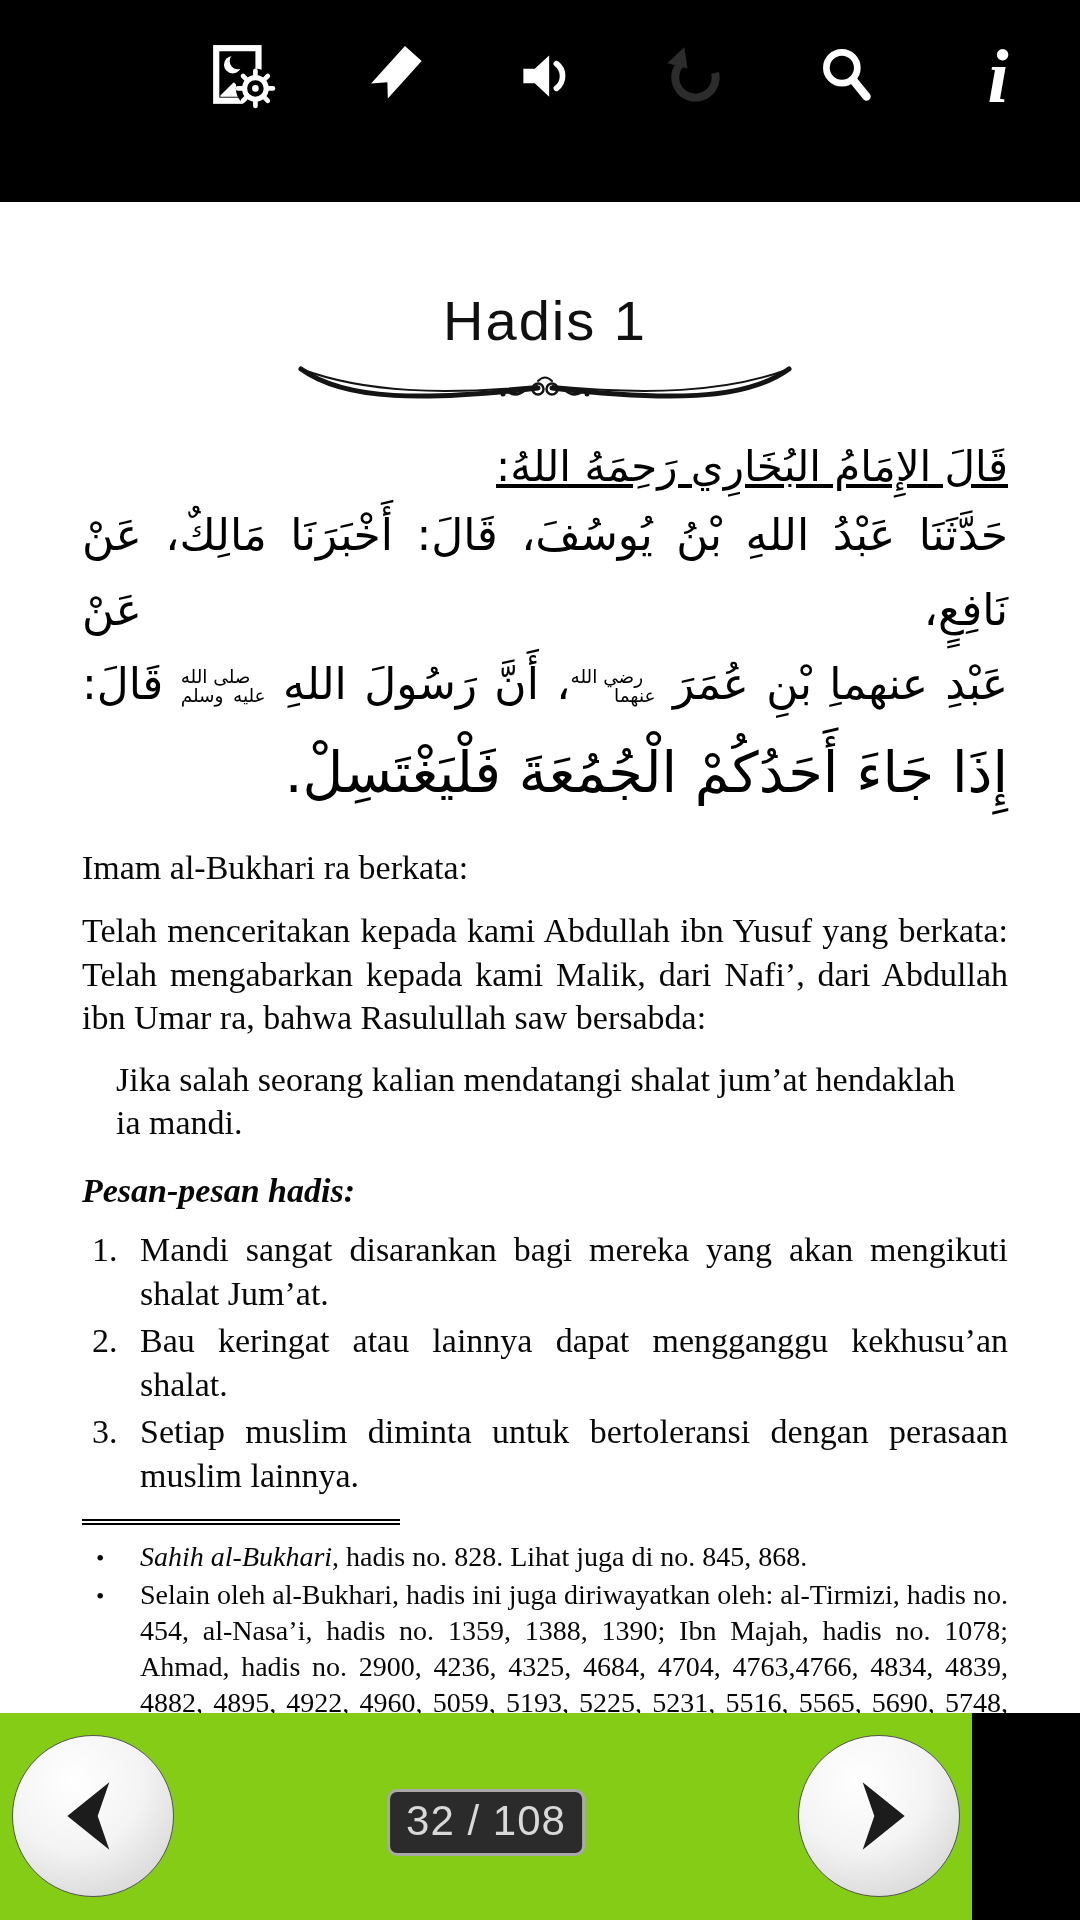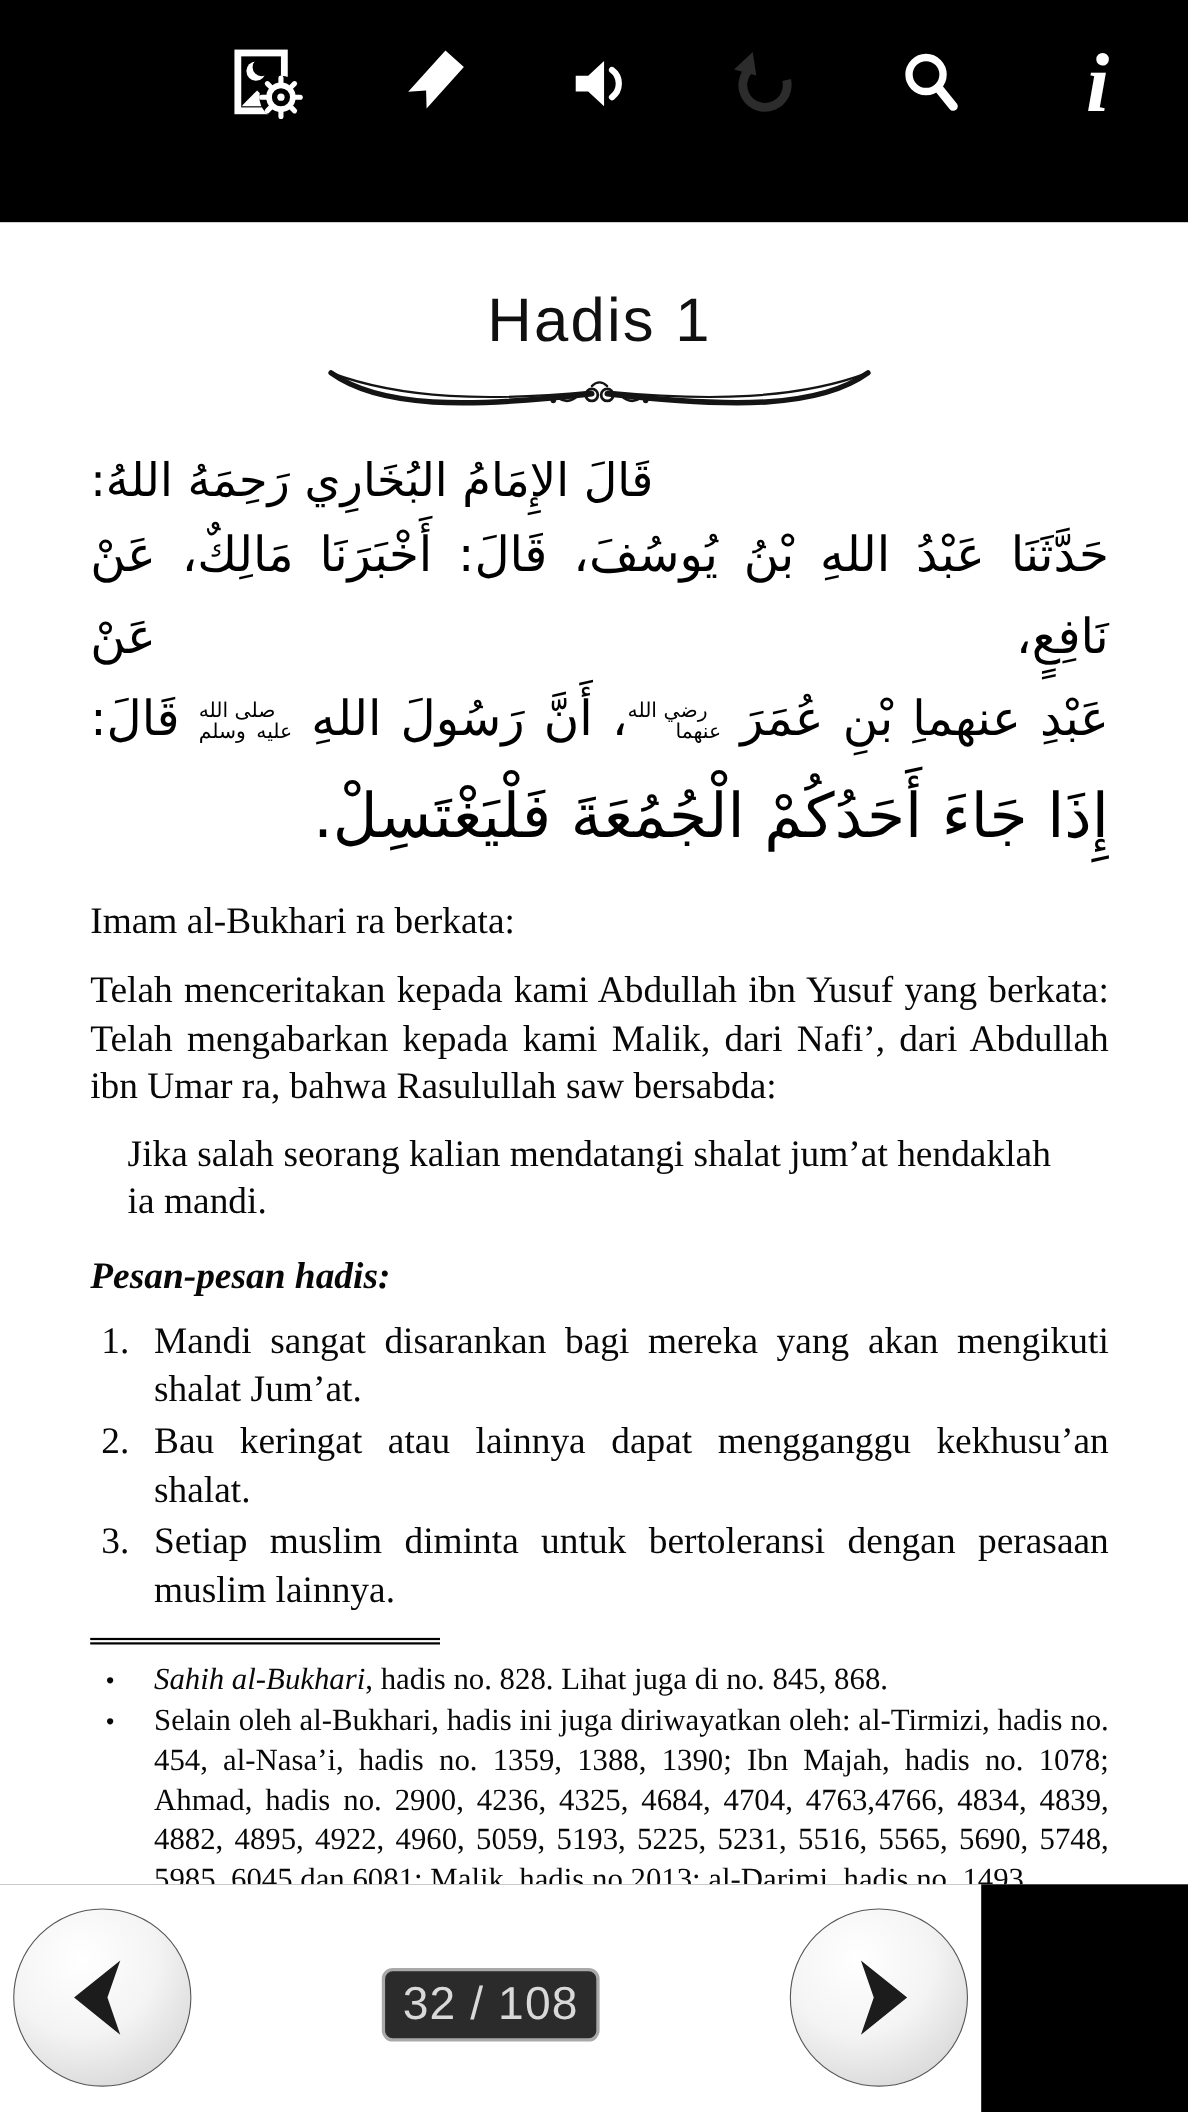--- a/index.html
+++ b/index.html
@@ -14,26 +14,26 @@
               align-items:center; justify-content:center; color:#fff; cursor:pointer; }
   .icon-btn svg { display:block; }
   .icon-btn.disabled { color:#2c2c2c; }
   .info-glyph { font-family:"Liberation Serif", serif; font-style:italic; font-weight:bold;
                 font-size:76px; color:#fff; line-height:1; }
 
   
   .page { position:absolute; top:202px; left:0; width:1080px; height:1511px; background:#fff;
           color:#000; padding:0 72px 0 82px; overflow:hidden;
           font-family:"Liberation Serif", serif; }
-  .page-title { margin-top:60px; text-align:center; font-family:"Liberation Sans", sans-serif;
+  .page-title { margin-top:90px; text-align:center; font-family:"Liberation Sans", sans-serif;
                 font-weight:400; font-size:56px; letter-spacing:2px; color:#101010; line-height:1.05; }
   .divider { display:block; margin:10px auto 0; }
 
   .arabic { direction:rtl; font-family:"DejaVu Sans", sans-serif; margin-top:28px; color:#000; }
-  .ar-line1 { font-size:42px; line-height:1.5; text-align:left; }
+  .ar-line1 { font-size:42px; line-height:1.5; text-align:right;text-decoration:underline; }
   .ar-just  { font-size:44px; line-height:1.7; text-align:justify; text-align-last:justify; }
   .ar-line4 { font-size:56px; line-height:1.6; text-align:right; margin-top:6px; }
   .honorific { display:inline-block; font-size:0.42em; line-height:1.05; width:4.6em;
                text-align:left; vertical-align:-0.15em; }
 
   .indo { font-size:34px; line-height:1.28; color:#080808; }
   .intro { margin-top:28px; }
   .para  { margin-top:20px; text-align:justify; }
   .quote { margin-top:18px; text-align:left; padding:0 34px; }
   .section-heading { margin-top:24px; font-weight:bold; font-style:italic; }
@@ -43,21 +43,21 @@
   .list-num { flex:none; width:58px; padding-left:10px; }
   .list-text { flex:1; text-align:justify; }
 
   .footrule { margin-top:22px; width:318px; height:0; border-top:6px double #000; }
   .footnotes { margin-top:14px; font-size:28px; line-height:1.28; color:#080808; }
   .fn { display:flex; margin-top:2px; }
   .fn-bullet { flex:none; width:58px; padding-left:14px; font-size:24px; padding-top:4px; }
   .fn-text { flex:1; text-align:justify; }
 
   
-  .navbar { position:absolute; top:1713px; left:0; width:892px; height:207px; background:#ffffff; }
+  .navbar { position:absolute; top:1713px; left:0; width:972px; height:207px; background:#84cc16; }
   .nav-btn { position:absolute; top:22px; width:162px; height:162px; border-radius:50%;
              border:1px solid #555; cursor:pointer;
              background:radial-gradient(circle at 38% 28%, #ffffff 0%, #f4f4f4 45%, #dcdcdc 78%, #c3c3c3 100%);
              display:flex; align-items:center; justify-content:center; }
   .nav-btn.prev { left:12px; }
   .nav-btn.next { right:12px; }
   .page-counter { position:absolute; top:76px; left:50%; transform:translateX(-50%);
                   background:#2b2b2b; color:#d9d9d9; border:3px solid #a9a9a9; border-radius:10px;
                   font-family:"Liberation Sans", sans-serif; font-size:42px; line-height:1.1;
                   padding:6px 16px 9px; letter-spacing:1px; }

